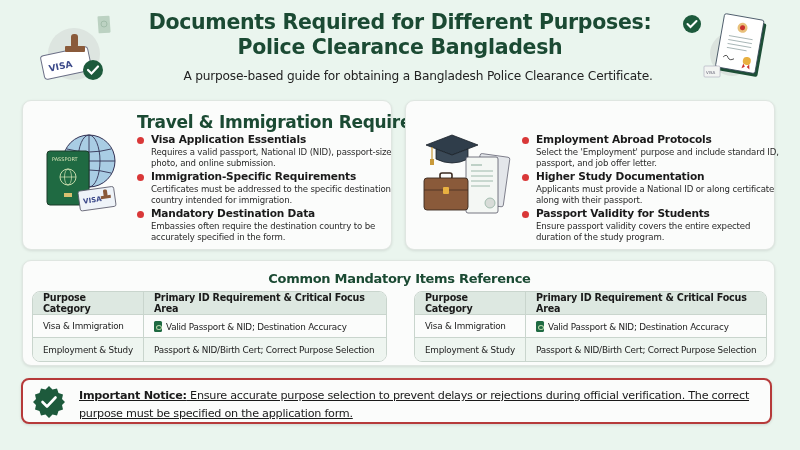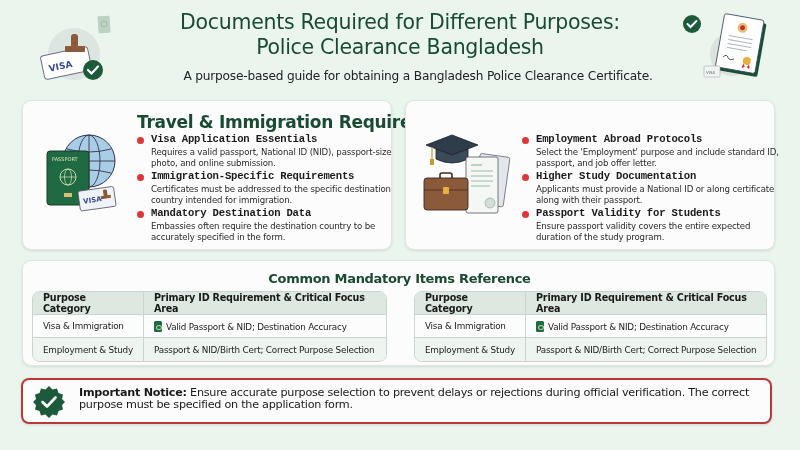--- a/index.html
+++ b/index.html
@@ -6,21 +6,21 @@
   html, body { width: 800px; height: 450px; overflow: hidden; }
   body {
     background: #eaf5ee;
     font-family: "DejaVu Sans", "Liberation Sans", sans-serif;
     color: #1f2a24;
     position: relative;
   }
   .header { position: absolute; left: 0; top: 0; width: 800px; height: 92px; text-align: center; }
   .title {
     font-family: "DejaVu Sans", sans-serif;
-    font-weight: normal;
+    font-weight: bold;
     color: #1b4a33;
     font-size: 20.5px;
     line-height: 25px;
     position: absolute; left: 0; right: 0; top: 10px;
     letter-spacing: -0.3px;
   }
   .subtitle {
     position: absolute; left: 0; right: 0; top: 69px;
     font-size: 12.2px; color: #222; letter-spacing: -0.2px; padding-left: 36px;
   }
@@ -37,21 +37,21 @@
     font-weight: bold; color: #1b4a33; font-size: 17px;
     letter-spacing: -0.3px; white-space: nowrap;
   }
   .bullet { position: absolute; }
   .bullet .dot {
     position: absolute; left: 0; top: 4px;
     width: 7px; height: 7px; border-radius: 50%; background: #d93838;
   }
   .bullet .bt {
     position: absolute; left: 14px; top: 0;
-    font-weight: bold; font-size: 10.6px; color: #1a1a1a; white-space: nowrap; letter-spacing: -0.2px; font-family: Liberation Mono, monospace;
+    font-weight: bold; font-size: 10.6px; color: #1a1a1a; white-space: nowrap; letter-spacing: -0.2px;
   }
   .bullet .bd {
     position: absolute; left: 14px; top: 14px; width: 250px;
     font-size: 8.6px; line-height: 11px; color: #2a2a2a; letter-spacing: -0.15px;
   }
   .ref-title {
     position: absolute; left: 2px; right: 0; top: 10px; text-align: center;
     font-weight: bold; color: #1b4a33; font-size: 13px; letter-spacing: -0.3px;
   }
   table.ref {
@@ -74,21 +74,21 @@
     vertical-align: -2px; margin-right: 4px; position: relative;
   }
   .pp-mini::after { content: ""; position: absolute; left: 2px; top: 4px; width: 4px; height: 3px; border-radius: 50%; border: 0.6px solid #b8d6a8; }
   .notice {
     position: absolute; left: 21px; top: 378px; width: 751px; height: 46px;
     border: 2px solid #b63a3a; border-radius: 8px; background: #fbfcfb;
     box-shadow: 0 1px 3px rgba(0,0,0,0.12);
   }
   .notice-text {
     position: absolute; left: 56px; top: 7px; width: 680px;
-    font-size: 11.2px; line-height: 12px; color: #1a1a1a; letter-spacing: -0.25px;
+    font-size: 11.2px; line-height: 18px; color: #1a1a1a; letter-spacing: -0.25px; text-decoration: underline;
   }
   .notice-text b { font-weight: bold; }
 </style>
 </head>
 <body>
 
 <div class="header">
 
   <svg class="hdr-icon" style="left:36px;top:14px" width="80" height="68" viewBox="0 0 80 68">
     <circle cx="38" cy="40" r="26" fill="#dde5e0"></circle>

